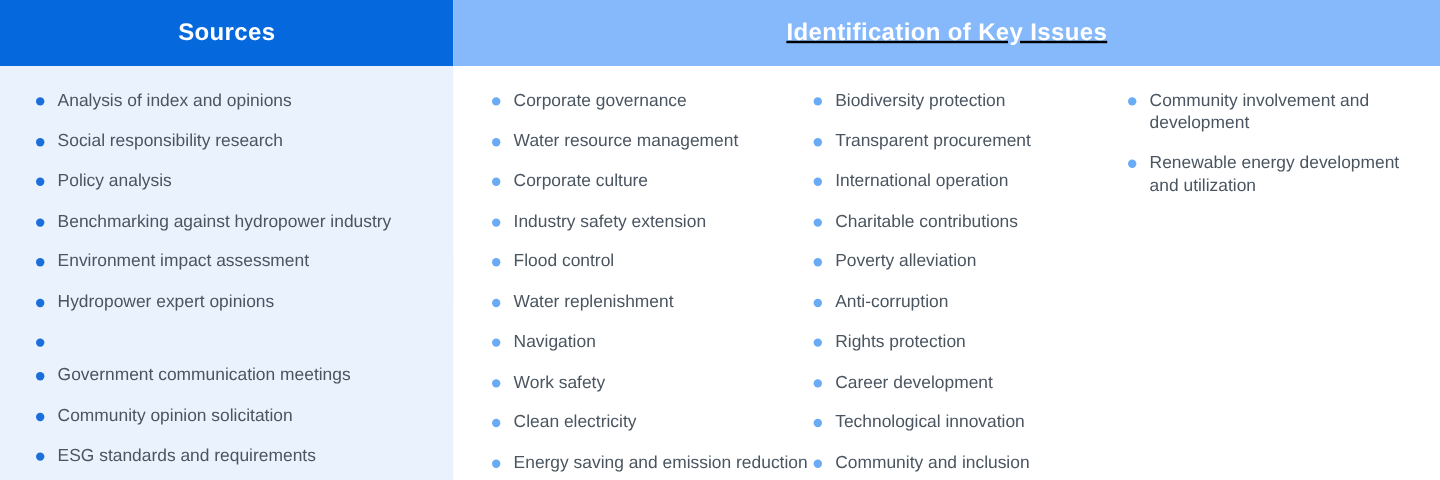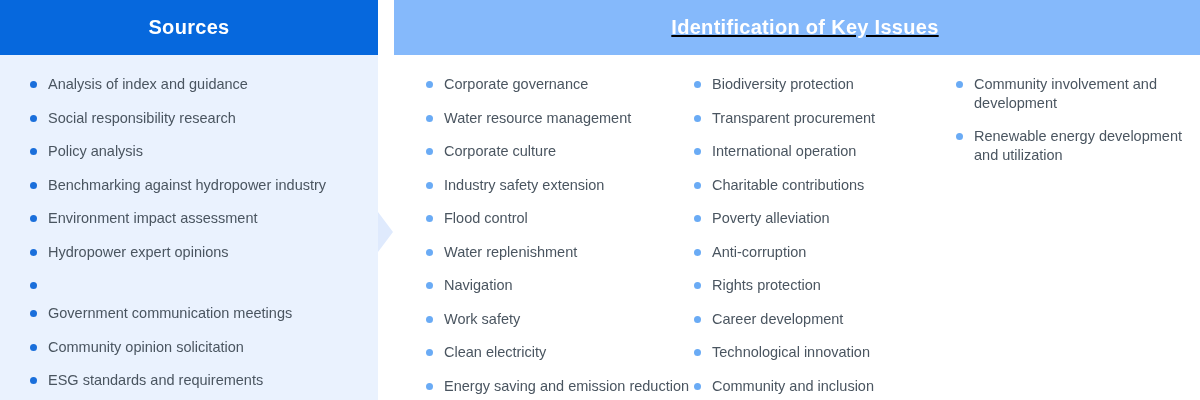--- a/index.html
+++ b/index.html
@@ -13,21 +13,20 @@
     font-family: "Liberation Sans", sans-serif;
     overflow: hidden;
   }
 
   .diagram {
     position: relative;
     width: 1076px;
     height: 400px;
     display: flex;
     align-items: stretch;
-    gap: 16px;
   }
 
   
   .panel-left {
     position: relative;
     width: 378px;
     height: 400px;
     background: #eaf2fe;
     flex: 0 0 378px;
   }
@@ -131,21 +130,21 @@
 <div class="diagram">
 
   <div class="panel-left">
     <div class="panel-header">
       <span class="panel-header-title">Sources</span>
     </div>
     <div class="list-body left-list">
 
     <div class="bullet-item">
           <span class="bullet-dot"></span>
-          <span class="bullet-text">Analysis of index and guidance</span>
+          <span class="bullet-text">Analysis of index and opinions</span>
         </div>
         <div class="bullet-item">
           <span class="bullet-dot"></span>
           <span class="bullet-text">Social responsibility research</span>
         </div>
         <div class="bullet-item">
           <span class="bullet-dot"></span>
           <span class="bullet-text">Policy analysis</span>
         </div>
         <div class="bullet-item">

